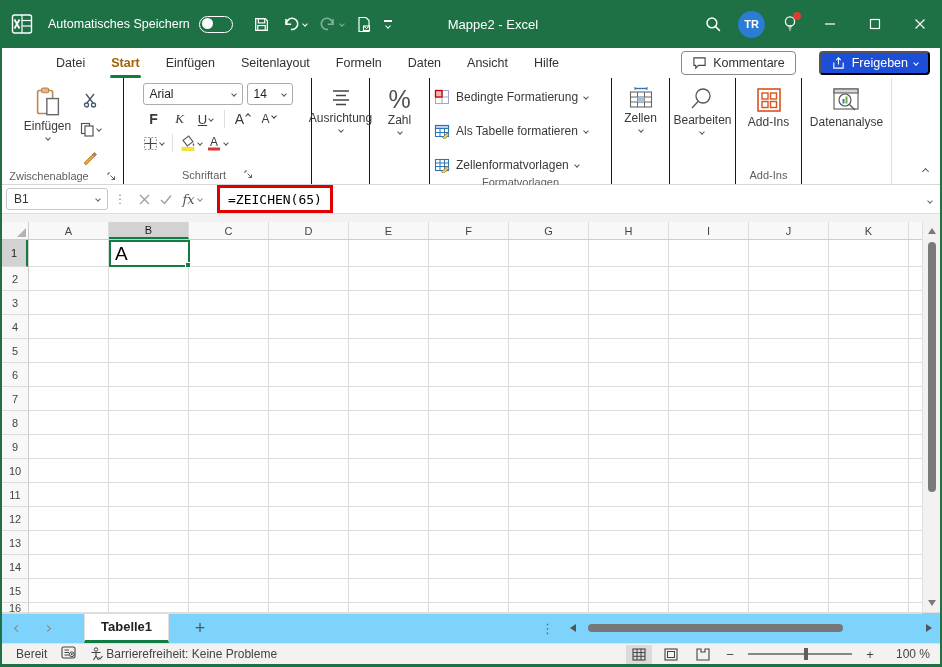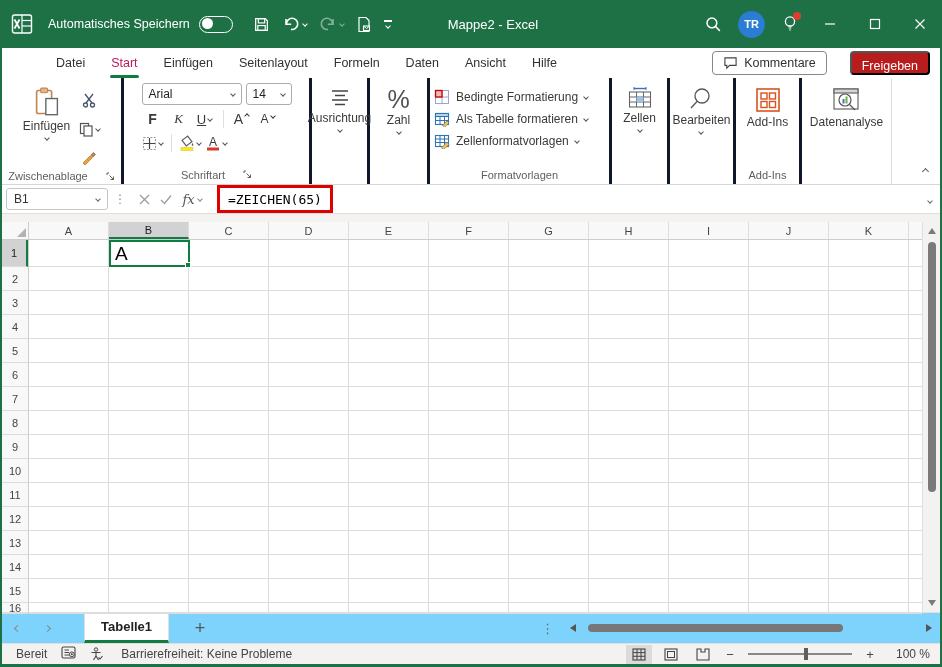--- a/index.html
+++ b/index.html
@@ -30,29 +30,29 @@
   .reddot { position:absolute; top:12px; right:6px; width:8px; height:8px; border-radius:50%; background:#e03c31; }
   .winbtn { width:45px; height:100%; display:flex; align-items:center; justify-content:center; }
 
   
   .frame { flex:1; display:flex; flex-direction:column; border-left:2px solid #1E7145; border-right:2px solid #1E7145; border-bottom:3px solid #1E7145; background:#fff; min-height:0; }
 
   
   .tabrow { height:30px; background:#fff; display:flex; align-items:center; flex:none;margin-left:29px; }
   .rtabs { display:flex; align-items:stretch; height:100%; margin-left:12px; }
   .rtab { padding:0 13px; display:flex; align-items:center; font-size:12.5px; color:#323130; position:relative; cursor:default; }
-  .rtab.active { font-weight:400; color:#be185d; }
+  .rtab.active { font-weight:700; color:#a16207; }
   .rtab.active::after { content:""; position:absolute; left:12px; right:12px; bottom:0; height:3px; background:#107C41; border-radius:2px; }
   .tabrow-right { margin-left:auto; display:flex; align-items:center; gap:23px; padding-right:10px; }
   .btn-comments { display:flex; align-items:center; gap:6px; border:1px solid #8a8886; border-radius:4px; background:#fff; height:24px; padding:0 10px; font-size:12.5px; color:#323130; }
-  .btn-share { display:flex; align-items:center; gap:6px; border-radius:4px; background:#b91c1c; height:24px; padding:0 10px; font-size:12.5px; color:#fff;flex-direction:column; }
+  .btn-share { display:flex; align-items:center; gap:6px; border-radius:4px; background:#1d4ed8; height:24px; padding:0 10px; font-size:12.5px; color:#fff; }
 
   
   .ribbon { height:107px; background:#fff; border-bottom:1px solid #d8d6d4; display:flex; position:relative; flex:none; }
-  .rgroup { display:flex; flex-direction:column; border-right:3px solid #0f172a; padding-top:4px; }
+  .rgroup { display:flex; flex-direction:column; border-right:1px solid #0f172a; padding-top:4px; }
   .rgroup-content { flex:1; display:flex; justify-content:center; }
   .rgroup-label { height:19px; font-size:11px; color:#605e5c; display:flex; align-items:center; justify-content:center; gap:18px; }
   .bigbtn { display:flex; flex-direction:column; align-items:center; justify-content:flex-start; padding-top:5px; gap:3px; color:#3b3a39; font-size:12px; }
   .bigbtn .lbl { text-align:center; line-height:13px; }
   .minicol { display:flex; flex-direction:column; justify-content:flex-start; padding-top:8px; gap:9px; margin-left:8px; }
   .combo { border:1px solid #aeacaa; border-radius:3px; background:#fff; display:flex; align-items:center; font-size:12px; height:22px; padding:0 6px; color:#222; gap:6px; }
   .combo .chev { margin-left:auto; color:#555; }
   .fontrows { display:flex; flex-direction:column; gap:4px; padding-top:1px; }
   .fr { display:flex; align-items:center; gap:4px; }
   .ric { min-width:22px; height:20px; display:flex; align-items:center; justify-content:center; color:#3b3a39; gap:2px; }
@@ -105,21 +105,21 @@
   .hdots { color:#666; font-size:13px; letter-spacing:0; margin-right:6px; }
   .harrow { width:0; height:0; }
   .harrow.left { border-top:4px solid transparent; border-bottom:4px solid transparent; border-right:6px solid #555; }
   .harrow.right { border-top:4px solid transparent; border-bottom:4px solid transparent; border-left:6px solid #555; }
   .htrack { width:330px; height:10px; position:relative; }
   .hthumb { position:absolute; left:2px; top:1px; width:255px; height:8px; background:#777; border-radius:4px; }
 
   
   .statusbar { height:21px; background:#f3f2f1; border-top:1px solid #e1dfdd; display:flex; align-items:center; font-size:12px; color:#444; flex:none; }
   .sb-left { display:flex; align-items:center; gap:14px; padding-left:14px; }
-  .sb-acc { display:flex; align-items:center; gap:18px; }
+  .sb-acc { display:flex; align-items:center; gap:3px; }
   .sb-right { margin-left:auto; display:flex; align-items:center; gap:6px; padding-right:10px; }
   .viewbtn { width:26px; height:19px; display:flex; align-items:center; justify-content:center; }
   .viewbtn.sel { background:#dcdada; }
   .zoomtext { width:46px; text-align:right; }
   .zbtn { width:16px; text-align:center; color:#444; font-size:13px; }
   .ztrack { width:104px; height:2px; background:#8a8886; position:relative; margin:0 4px; }
   .zhandle { position:absolute; left:56px; top:-5px; width:4px; height:12px; background:#605e5c; }
 </style>
 </head>
 <body>
@@ -368,21 +368,21 @@
           <div class="bigbtn">
             <span style="font-size:25px;color:#515151;line-height:24px">%</span>
             <span class="lbl">Zahl</span>
             <span class="chev sm" style="color:#555"></span>
           </div>
         </div>
         <div class="rgroup-label"></div>
       </div>
 
       <div class="rgroup" style="width:182px">
-        <div class="rgroup-content" style="flex-direction:column; justify-content:flex-start; padding-top:4px; gap:0;">
+        <div class="rgroup-content" style="flex-direction:column; justify-content:flex-start; padding-top:4px; gap:12px;">
           <div class="style-row">
             <svg width="16" height="16" viewBox="0 0 16 16">
                 <rect x="1.5" y="1.5" width="13" height="13" fill="none" stroke="#9AA7C7" stroke-width="1"></rect>
                 <path d="M8 1.5 V14.5 M1.5 8 H14.5" stroke="#9AA7C7" stroke-width="1"></path>
                 <rect x="1.5" y="1.5" width="6.5" height="6.5" fill="#F4B8B4" stroke="#C00000" stroke-width="1.3"></rect>
               </svg>
             <span>Bedingte Formatierung</span>
             <span class="chev sm" style="color:#555"></span>
           </div>
           <div class="style-row">

